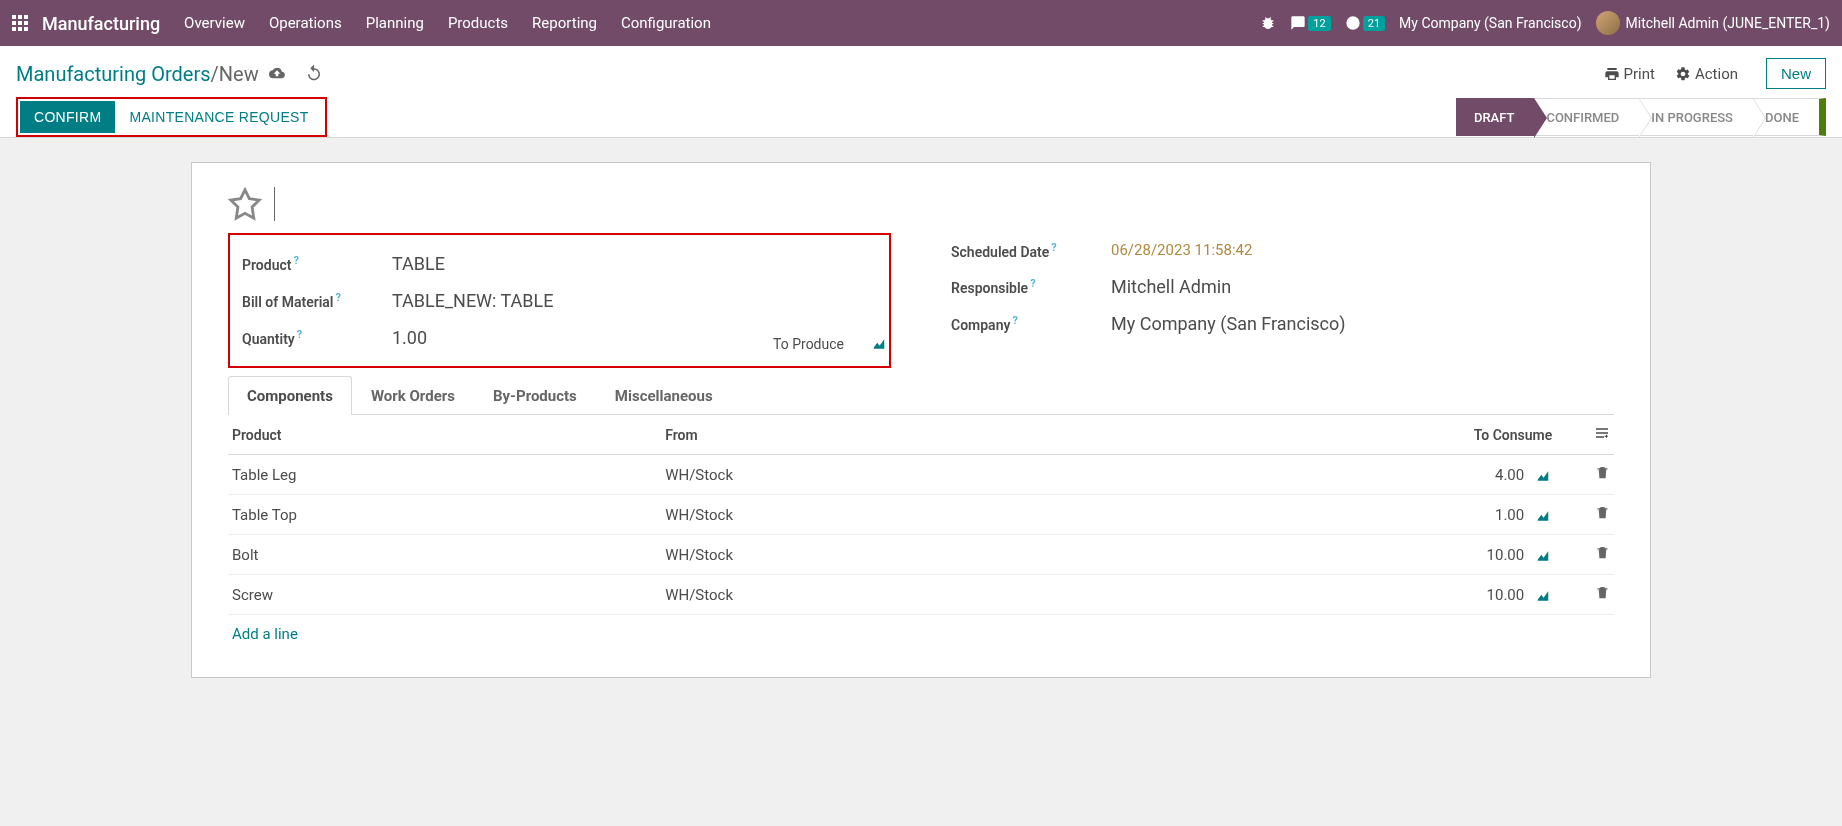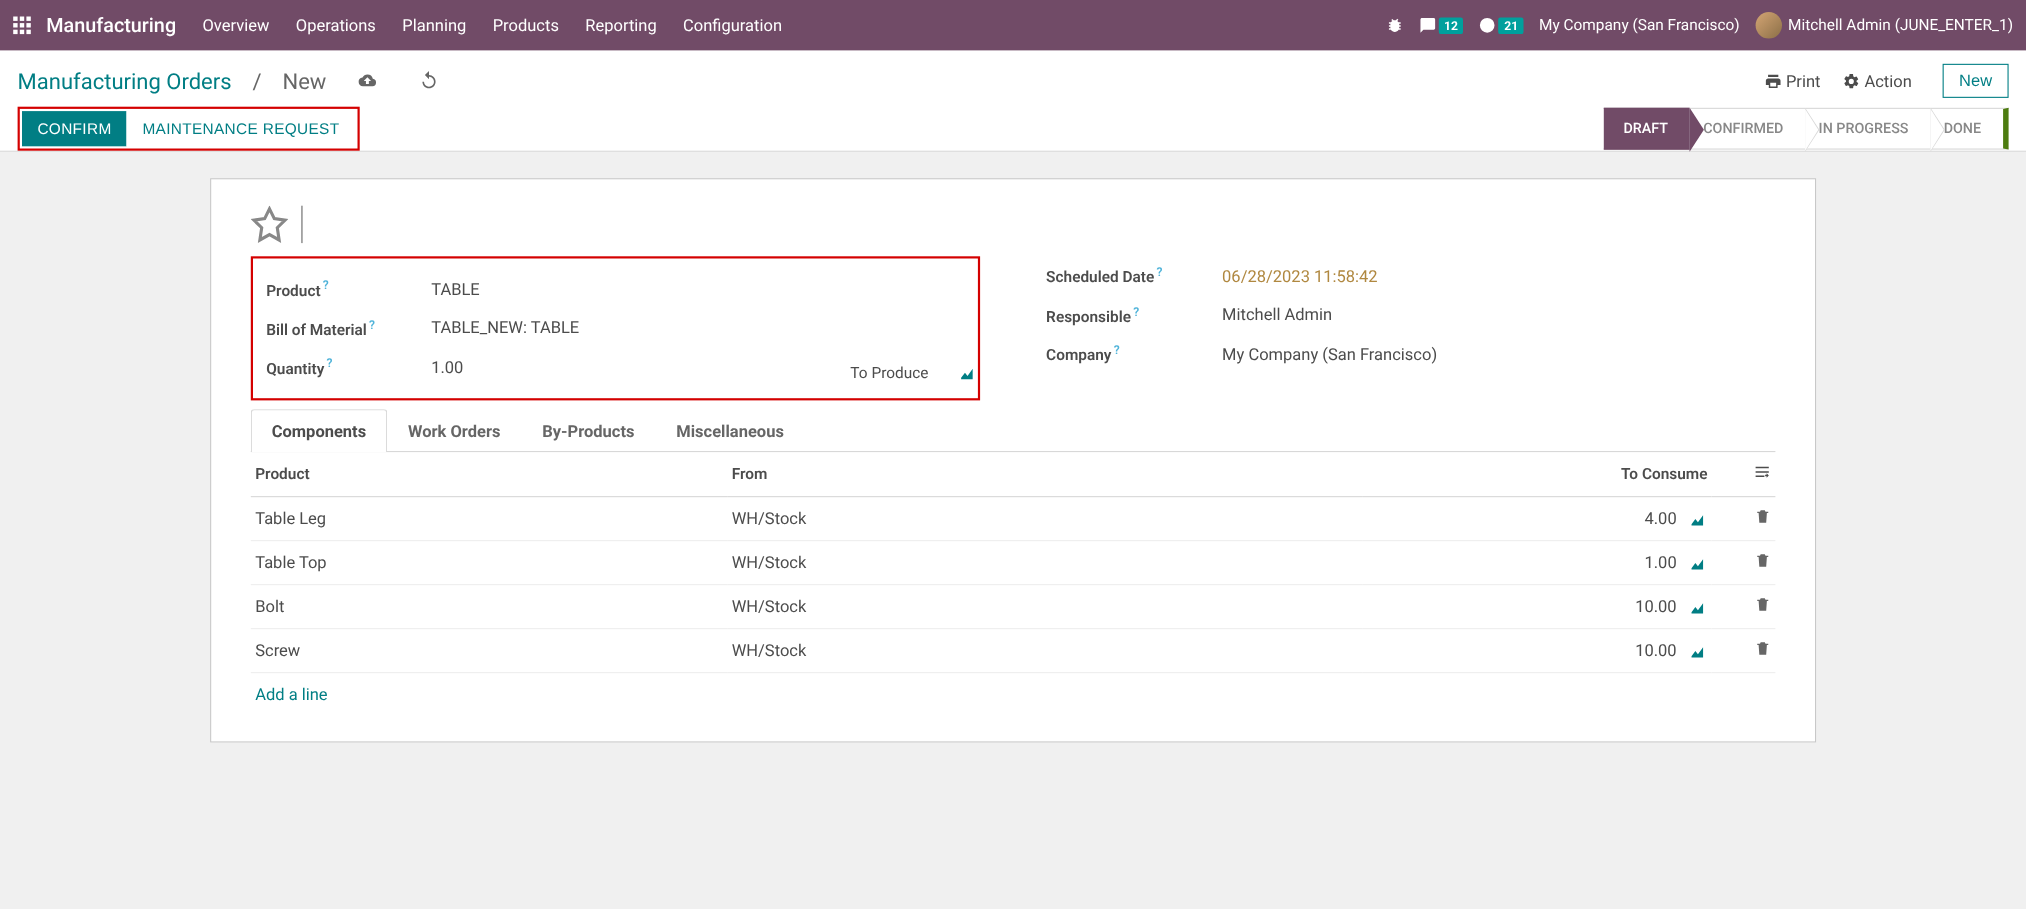--- a/index.html
+++ b/index.html
@@ -32,21 +32,20 @@
   .topbar-spacer { flex: 1; }
   .topbar-right { display: flex; align-items: center; gap: 14px; }
   .icon-sm { width: 16px; height: 16px; fill: #fff; }
   .badge {
     background: #00a09d;
     color: #fff;
     font-size: 11px;
     padding: 1px 5px;
     border-radius: 2px;
     margin-left: 2px;
-    font-weight: bold;
   }
   .topbar-item { display: flex; align-items: center; cursor: pointer; color: #fff; font-size: 14px; }
   .avatar {
     width: 24px; height: 24px; border-radius: 50%;
     background: linear-gradient(135deg, #d4a574, #8b6f47);
     margin-right: 6px;
   }
 
   .control-panel {
     background: #fff;
@@ -54,21 +53,21 @@
   }
   .cp-top {
     display: flex;
     align-items: center;
     justify-content: space-between;
     padding: 12px 16px 8px 16px;
   }
   .breadcrumb {
     display: flex;
     align-items: center;
-    gap: 19px;
+    gap: 0;
     font-size: 20px;
   }
   .breadcrumb-link { color: #017e84; cursor: pointer; }
   .breadcrumb-sep { color: #666; }
   .breadcrumb-current { color: #666; }
   .bc-icon { color: #666; cursor: pointer; margin-left: 8px; }
   .cp-buttons { display: flex; align-items: center; gap: 20px; }
   .btn-icon-text { color: #4c4c4c; cursor: pointer; display: flex; align-items: center; gap: 4px; font-size: 15px; }
   .btn-new {
     border: 1px solid #017e84;
@@ -143,21 +142,21 @@
     border-top: 20px solid transparent;
     border-bottom: 20px solid transparent;
     border-left: 13px solid #d8d8d8;
     z-index: 1;
   }
   .status.active { background: #714b67; color: #fff; border-color: #714b67; }
   .status.active::after { border-left-color: #714b67; }
   .status.active::before { border-left-color: #714b67; }
   .status:first-child { padding-left: 18px; }
   .status:last-child::after, .status:last-child::before { display: none; }
-  .status:last-child { border-right: 5px solid #4d7c0f; }
+  .status:last-child { border-right: 7px solid #4d7c0f; }
 
   .sheet-wrap { padding: 24px 48px; }
   .sheet {
     background: #fff;
     border: 1px solid #c8c8c8;
     padding: 24px 36px;
     max-width: 1460px;
     margin: 0 auto;
   }
   .star-row { display: flex; align-items: center; gap: 12px; margin-bottom: 12px; }
@@ -181,21 +180,21 @@
     padding: 8px 0;
   }
   .field-row-right {
     display: grid;
     grid-template-columns: 160px 1fr;
     align-items: center;
     padding: 8px 0;
   }
   .field-label { font-weight: 600; color: #4c4c4c; font-size: 14px; }
   .help-q { color: #4fb3d9; font-size: 11px; vertical-align: super; margin-left: 2px; cursor: pointer; }
-  .field-value { color: #4c4c4c; font-size: 15px; }
+  .field-value { color: #4c4c4c; font-size: 18px; }
   .field-value-date { color: #b08840; font-size: 15px; }
   .qty-row { display: flex; align-items: center; justify-content: space-between; }
   .to-produce { color: #4c4c4c; font-weight: 400; margin-right: 19px; text-align: center; }
   .forecast-sm { width: 16px; height: 14px; fill: #017e84; }
 
   .tabs { display: flex; border-bottom: 1px solid #d8d8d8; font-weight: bold; }
   .tab {
     padding: 10px 18px;
     color: #666;
     cursor: pointer;

